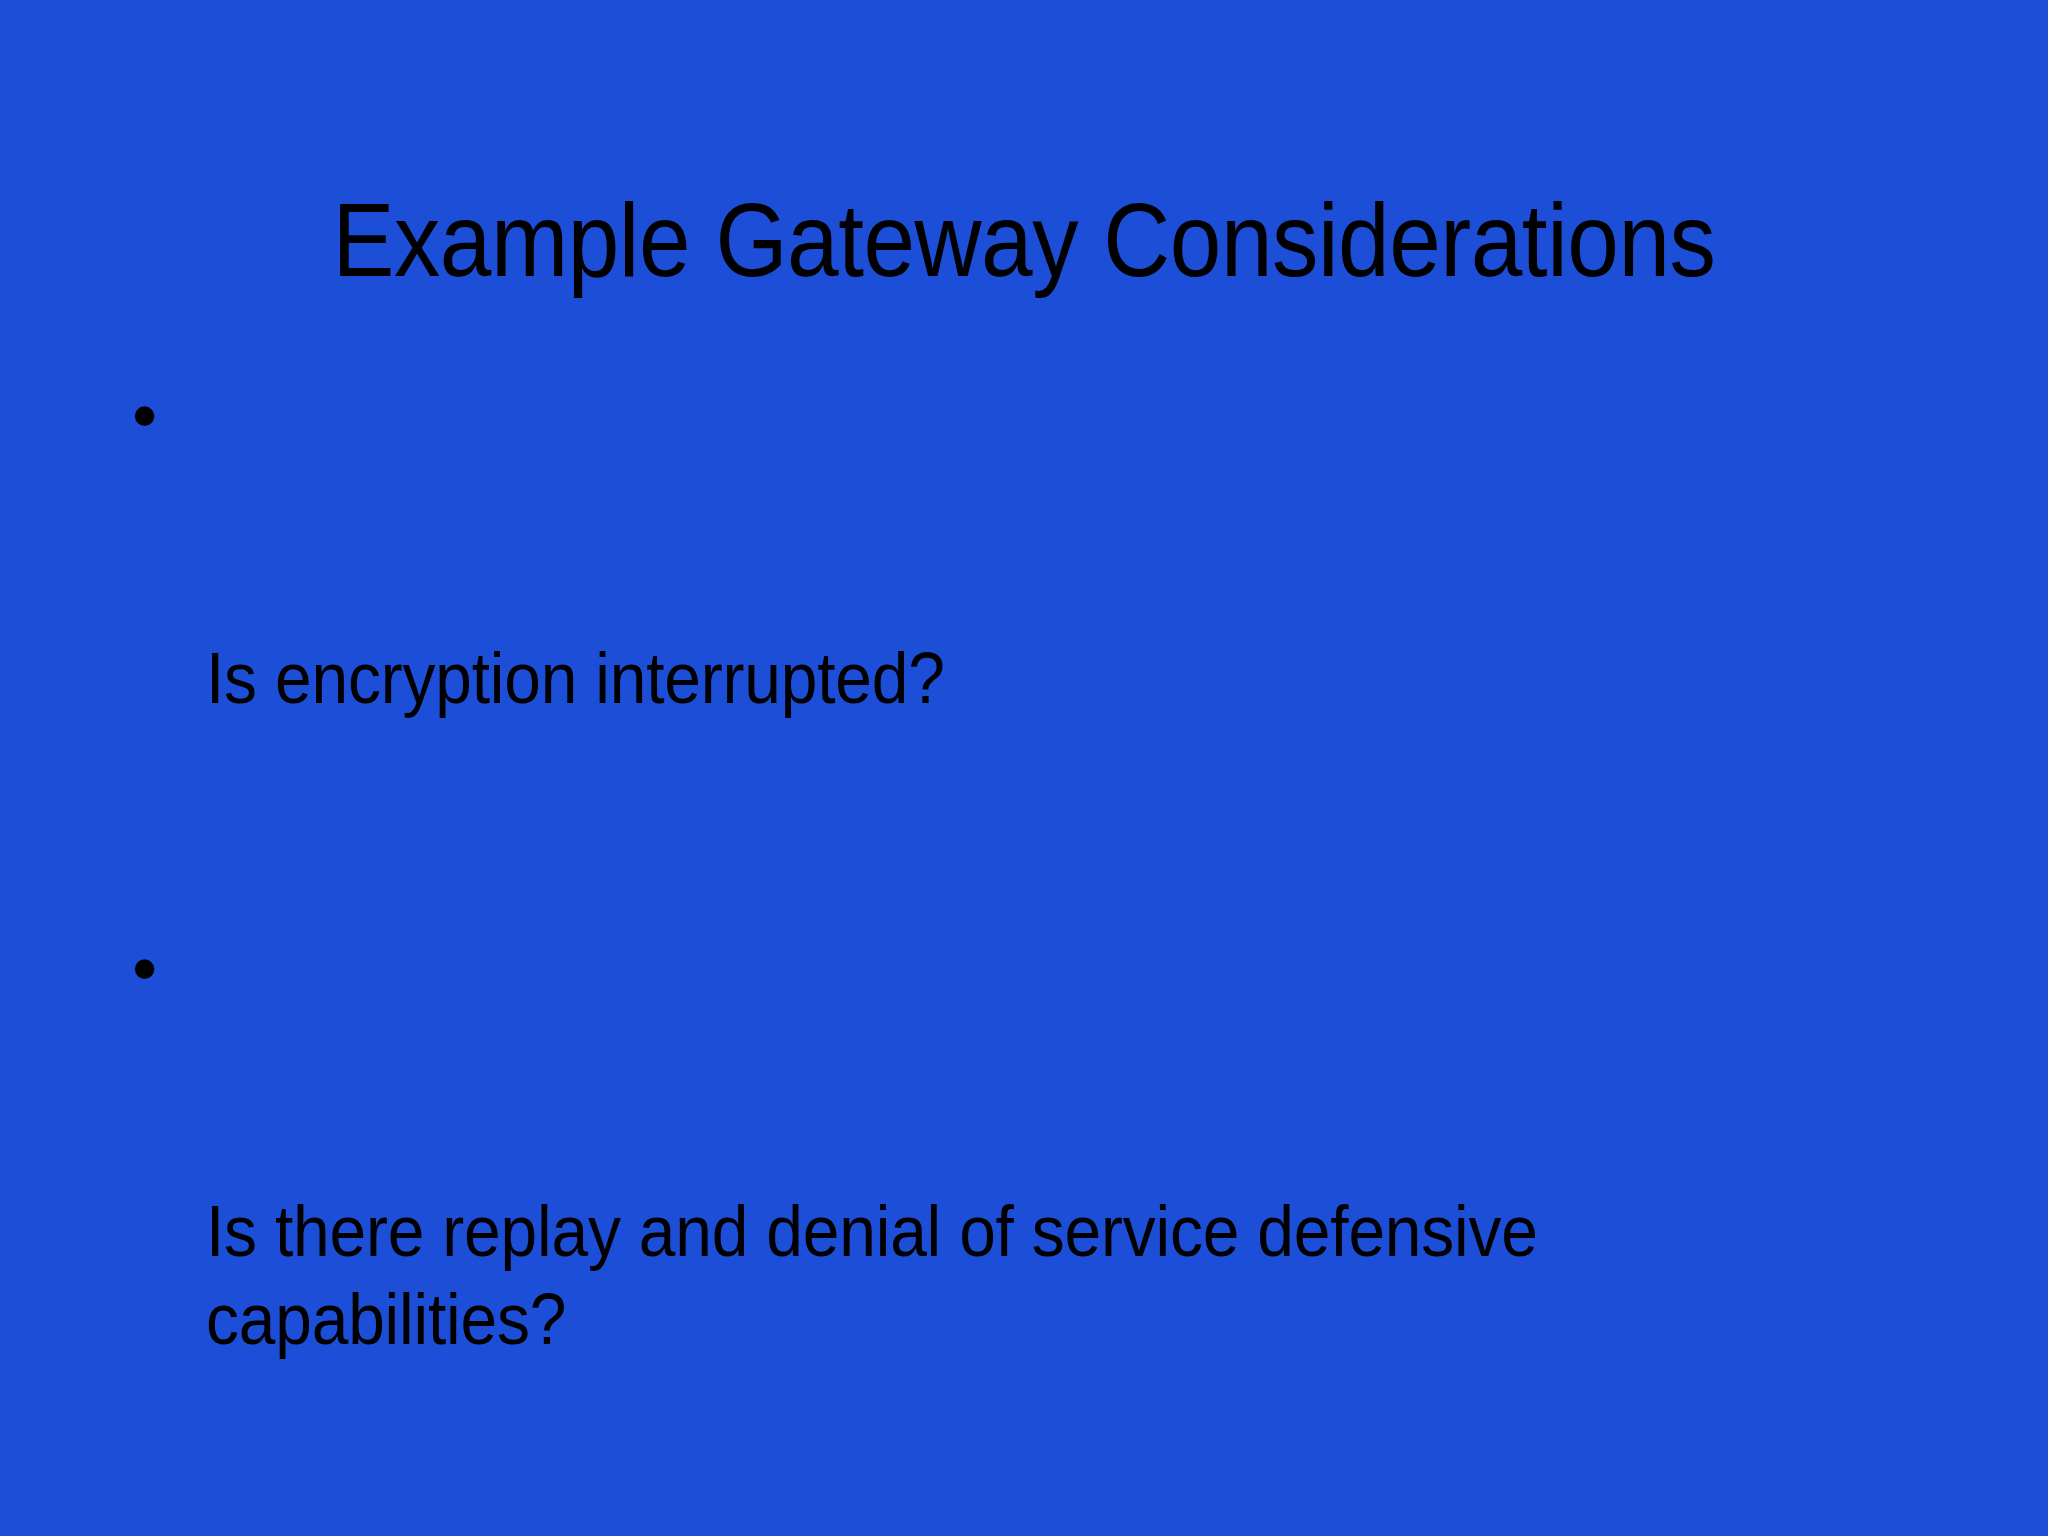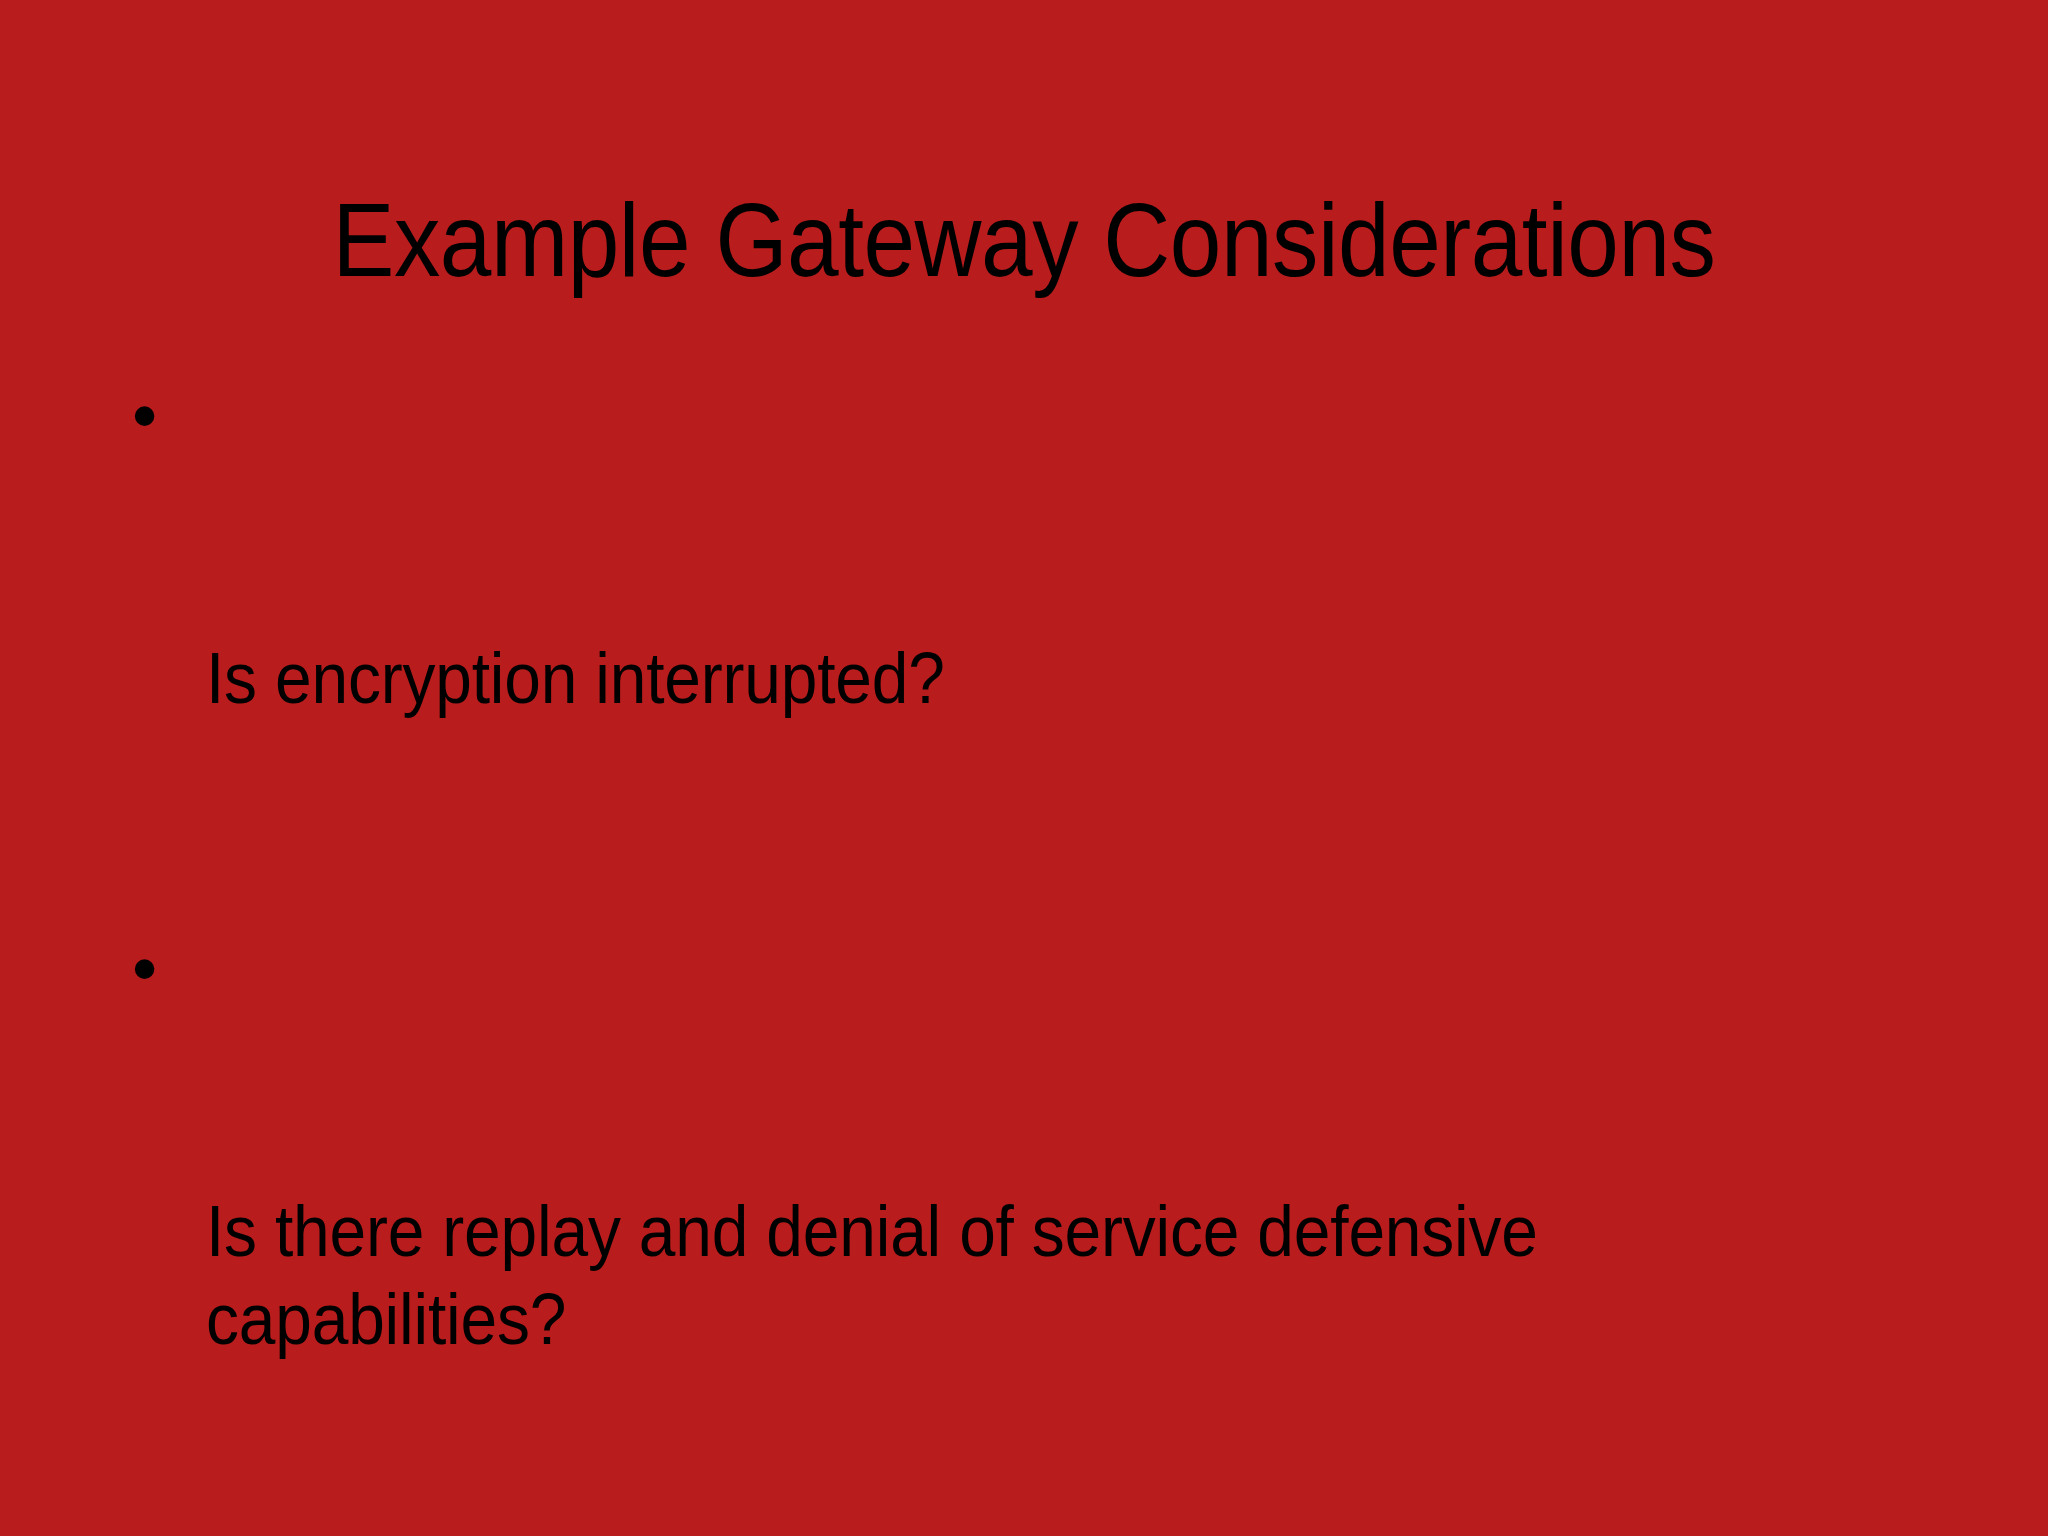--- a/index.html
+++ b/index.html
@@ -7,21 +7,21 @@
     padding: 0;
   }
   body {
     background: #ffffff;
     font-family: "Liberation Sans", "DejaVu Sans", sans-serif;
   }
   .slide {
     position: relative;
     width: 2048px;
     height: 1536px;
-    background: #b91c1c;
+    background: #1d4ed8;
     overflow: hidden;
     box-sizing: border-box;
   }
   .slide-title {
     position: absolute;
     left: 0;
     top: 118px;
     width: 2048px;
     text-align: center;
     font-size: 103px;

